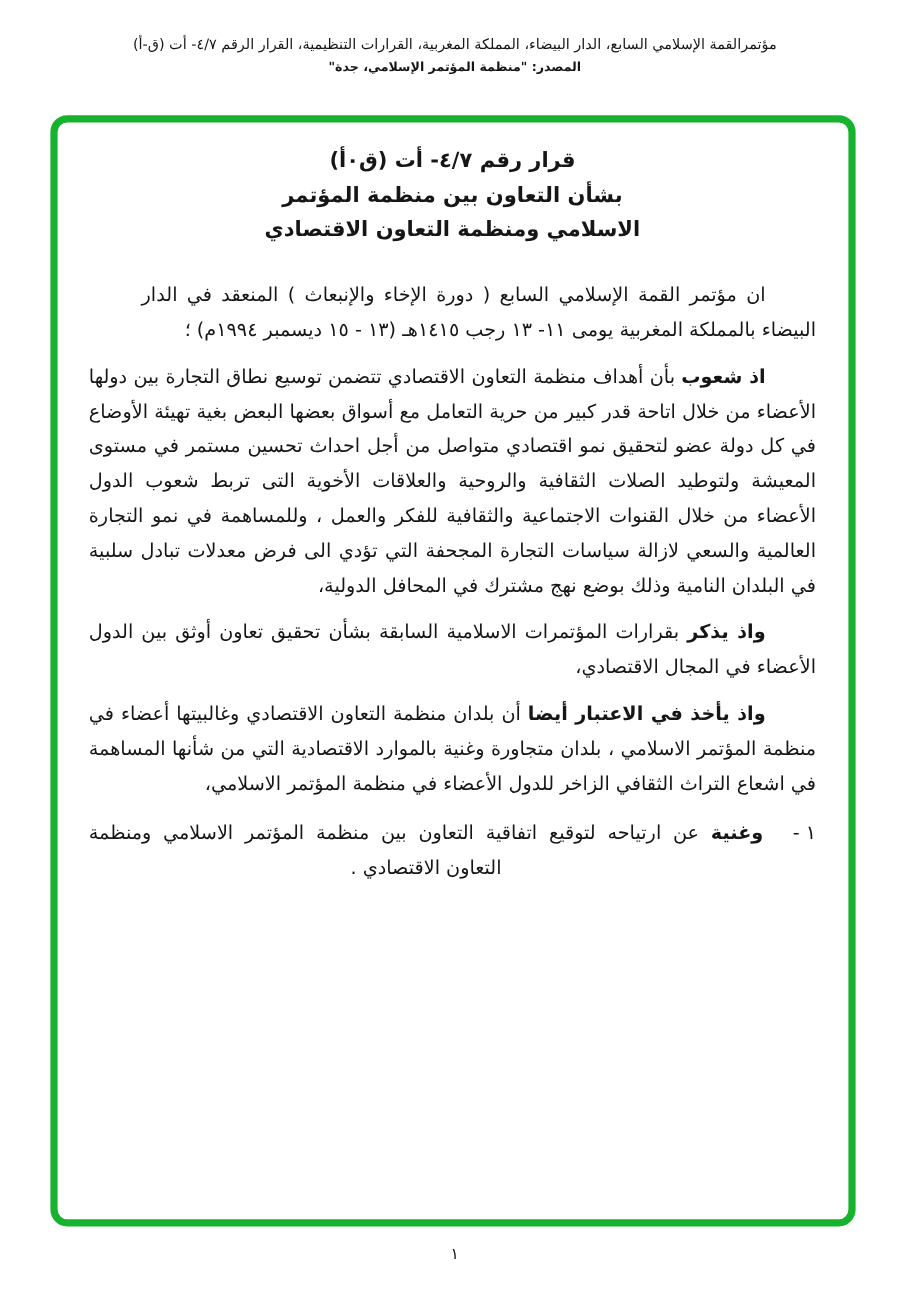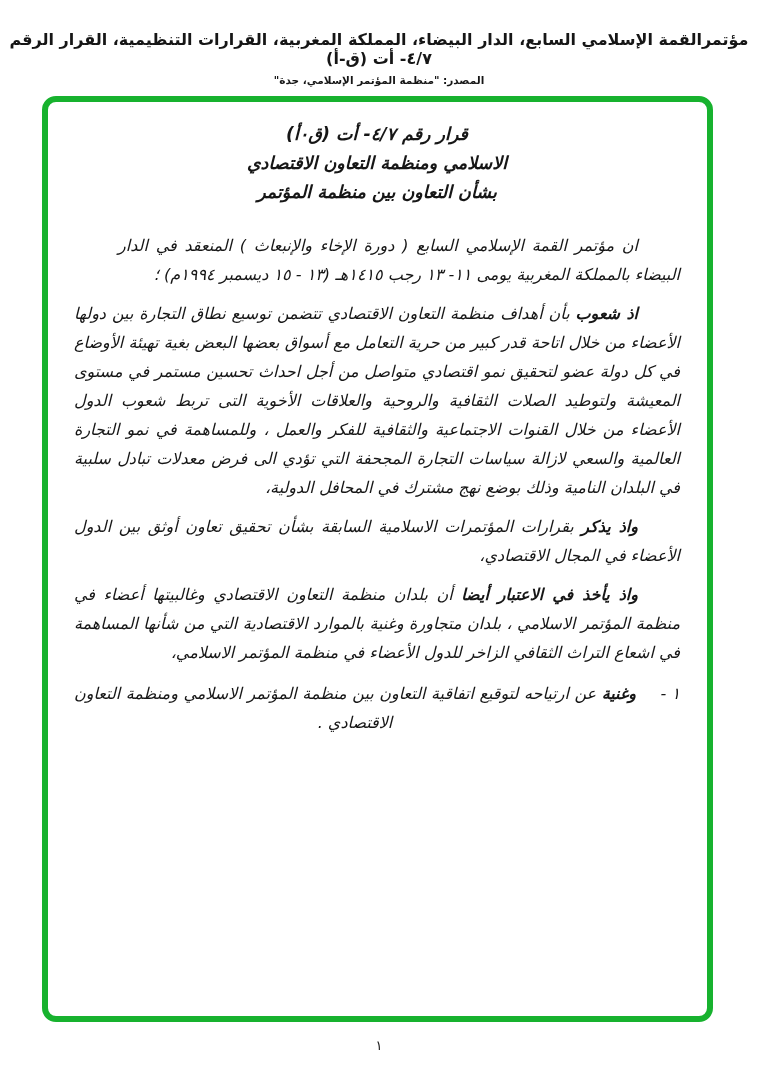--- a/index.html
+++ b/index.html
@@ -10,31 +10,30 @@
     font-family:"DejaVu Sans", sans-serif;
     position:relative;
     overflow:hidden;
   }
 
   
   .doc-source {
     position:absolute; top:30px; left:0; right:0;
     direction:rtl; text-align:center;
   }
-  .src-line1 { font-size:16px; font-weight:bold; letter-spacing:0; }
+  .src-line1 { font-size:12px; font-weight:normal; letter-spacing:0; }
   .src-line2 { font-size:10.5px; font-weight:bold; margin-top:6px; }
 
   
   .frame {
     position:absolute; left:42px; top:96px;
     width:671px; height:926px;
     border:6px solid #17b22e;
     border-radius:14px;
     background:#ffffff;
-    font-style:italic;
   }
 
   .content {
     direction:rtl;
     padding:16px 27px 0 26px;
   }
 
   .title { margin-top:2px; }
   .title .t-line {
     text-align:center;
@@ -88,22 +87,22 @@
 <header class="doc-source">
   <div class="src-line1">مؤتمرالقمة الإسلامي السابع، الدار البيضاء، المملكة المغربية، القرارات التنظيمية، القرار الرقم ٤/٧- أت (ق-أ)</div>
   <div class="src-line2">المصدر: "منظمة المؤتمر الإسلامي، جدة"</div>
 </header>
 
 <main class="frame">
   <div class="content">
 
     <h1 class="title">
       <div class="t-line">قرار رقم ٤/٧- أت (ق٠أ)</div>
+      <div class="t-line">بشأن التعاون بين منظمة المؤتمر</div>
       <div class="t-line">الاسلامي ومنظمة التعاون الاقتصادي</div>
-      <div class="t-line">بشأن التعاون بين منظمة المؤتمر</div>
     </h1>
 
     <div class="body-copy">
 
       <p class="preamble">ان مؤتمر القمة الإسلامي السابع ( دورة الإخاء والإنبعاث ) المنعقد في الدار البيضاء بالمملكة المغربية يومى ١١- ١٣ رجب ١٤١٥هـ (١٣ - ١٥ ديسمبر ١٩٩٤م) ؛</p>
 
       <p class="clause">
         <b class="lead">اذ شعوب</b>
         <span>بأن أهداف منظمة التعاون الاقتصادي تتضمن توسيع نطاق التجارة بين دولها الأعضاء من خلال اتاحة قدر كبير من حرية التعامل مع أسواق بعضها البعض بغية تهيئة الأوضاع في كل دولة عضو لتحقيق نمو اقتصادي متواصل من أجل احداث تحسين مستمر في مستوى المعيشة ولتوطيد الصلات الثقافية والروحية والعلاقات الأخوية التى تربط شعوب الدول الأعضاء من خلال القنوات الاجتماعية والثقافية للفكر والعمل ، وللمساهمة في نمو التجارة العالمية والسعي لازالة سياسات التجارة المجحفة التي تؤدي الى فرض معدلات تبادل سلبية في البلدان النامية وذلك بوضع نهج مشترك في المحافل الدولية،</span>
       </p>

